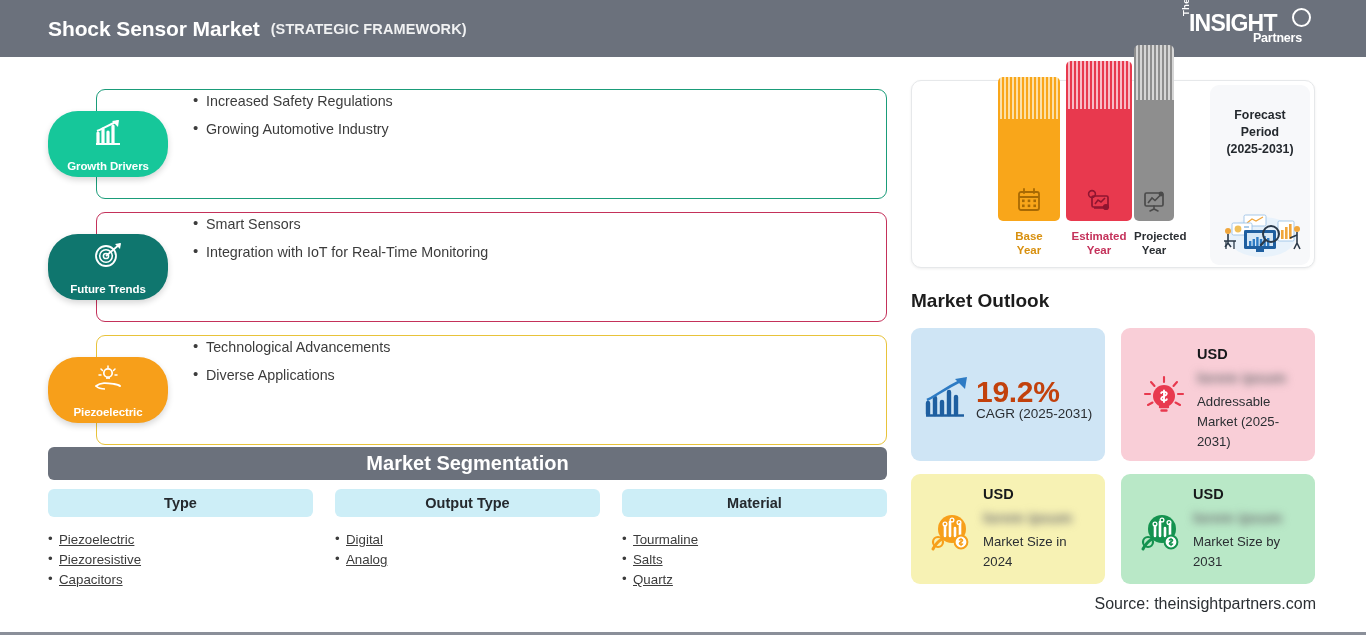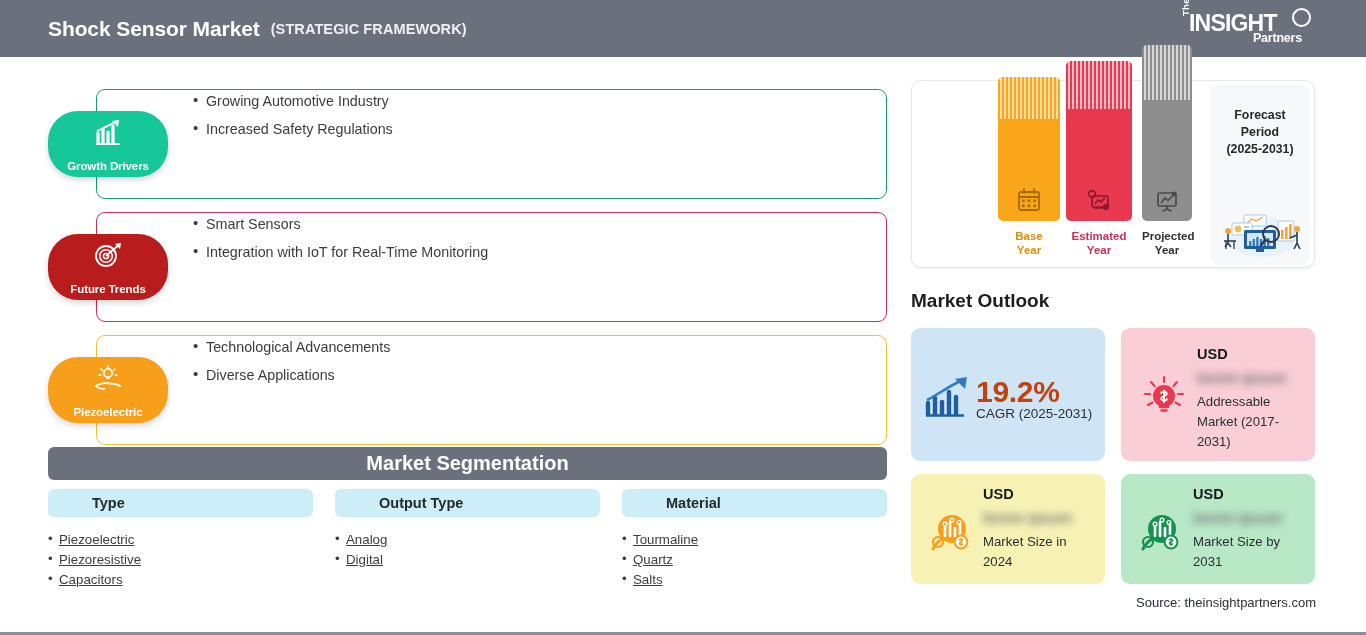--- a/index.html
+++ b/index.html
@@ -98,42 +98,42 @@
     content: "•"; position: absolute; left: 0; top: -1px;
     font-size: 15px; color: #3c3c3c;
   }
 
   
   #row-growth { top: 16px; height: 112px; }
   #row-growth .drv-box { border: 1px solid #1a9c79; top: 16px; }
   #row-growth .drv-badge { background: #16c79a; top: 38px; }
   #row-trends { top: 139px; height: 112px; }
   #row-trends .drv-box { border: 1px solid #c4315a; top: 16px; }
-  #row-trends .drv-badge { background: #b91c1c; top: 38px; }
+  #row-trends .drv-badge { background: #0f766e; top: 38px; }
   #row-opps   { top: 262px; height: 112px; }
   #row-opps .drv-box { border: 1px solid #e8c33a; top: 16px; }
   #row-opps .drv-badge { background: #f79f1a; top: 38px; }
 
   
   #seg-header {
     position: absolute; left: 48px; top: 390px;
     width: 839px; height: 33px;
     background: #6b717c; border-radius: 6px;
     display: flex; align-items: center; justify-content: center;
   }
   #seg-header-label { font-size: 20px; font-weight: bold; color: #fff; }
 
   .seg-col { position: absolute; top: 432px; width: 265px; }
   #seg-col-0 { left: 48px; }
   #seg-col-1 { left: 335px; }
   #seg-col-2 { left: 622px; }
   .seg-col-head {
     width: 265px; height: 28px; background: #cdeef7;
     border-radius: 6px;
-    display: flex; align-items: center;  padding-left: 44px;
+    display: flex; align-items: center; justify-content: center;
   }
   .seg-col-head-label { font-size: 14.5px; font-weight: bold; color: #24292e; }
   .seg-items { list-style: none; margin-top: 13px; }
   .seg-items li {
     font-size: 13.3px; color: #3c3c3c; line-height: 20px;
     position: relative; padding-left: 11px; white-space: nowrap; text-decoration: underline;
   }
   .seg-items li:before {
     content: "•"; position: absolute; left: 0; top: -1px; color: #3c3c3c;
   }
@@ -227,21 +227,21 @@
   #m24-blur  { left: 72px;  top: 35px; }
   #m24-cap   { left: 72px;  top: 58px; width: 112px; }
 
   #m31-icon  { left: 16px;  top: 36px; }
   #m31-usd   { left: 72px;  top: 12px; }
   #m31-blur  { left: 72px;  top: 35px; }
   #m31-cap   { left: 72px;  top: 58px; width: 112px; }
 
   #source {
     position: absolute; right: 50px; top: 538px;
-    font-size: 13px; color: #2b2f33; white-space: nowrap; text-align: center;
+    font-size: 16px; color: #2b2f33; white-space: nowrap; text-align: center;
   }
 </style>
 </head>
 <body>
 
 <div id="canvas">
 
   <div id="header">
     <div id="logo">
       <span id="logo-the">The</span>
@@ -264,22 +264,22 @@
           <svg viewBox="0 0 30 26" width="30" height="26">
             <path d="M5 25 L5 14 M10 25 L10 10 M15 25 L15 13 M20 25 L20 7" stroke="#fff" stroke-width="3.2" fill="none" stroke-linecap="round"></path>
             <path d="M3 25 L27 25" stroke="#fff" stroke-width="2"></path>
             <path d="M4 12 C9 10 14 7 25 2" stroke="#fff" stroke-width="2" fill="none"></path>
             <path d="M19 2 L26 1 L25 8 Z" fill="#fff"></path>
           </svg>
         </span>
         <span class="drv-badge-label">Growth Drivers</span>
       </div>
       <ul class="drv-list">
+        <li>Increased Safety Regulations</li>
         <li>Growing Automotive Industry</li>
-        <li>Increased Safety Regulations</li>
       </ul>
     </div>
 
     <div class="drv-row" id="row-trends">
       <div class="drv-box"></div>
       <div class="drv-badge">
         <span class="drv-badge-icon">
           <svg viewBox="0 0 30 26" width="30" height="26">
             <circle cx="13" cy="14" r="10" stroke="#fff" stroke-width="1.8" fill="none"></circle>
             <circle cx="13" cy="14" r="6.3" stroke="#fff" stroke-width="1.6" fill="none"></circle>
@@ -329,33 +329,33 @@
         <li>Piezoresistive</li>
         <li>Capacitors</li>
       </ul>
     </div>
 
     <div class="seg-col" id="seg-col-1">
       <div class="seg-col-head">
         <span class="seg-col-head-label">Output Type</span>
       </div>
       <ul class="seg-items">
+        <li>Digital</li>
         <li>Analog</li>
-        <li>Digital</li>
       </ul>
     </div>
 
     <div class="seg-col" id="seg-col-2">
       <div class="seg-col-head">
         <span class="seg-col-head-label">Material</span>
       </div>
       <ul class="seg-items">
         <li>Tourmaline</li>
+        <li>Salts</li>
         <li>Quartz</li>
-        <li>Salts</li>
       </ul>
     </div>
   </div>
 
   <div id="right">
 
     <div id="timeline-card">
 
 
       <div class="tl-bar-wrap" style="left:86px; width:62px; height:172px;">
@@ -393,21 +393,21 @@
                 <circle cx="6" cy="7" r="3.4" stroke="#8f1530" stroke-width="1.6" fill="none"></circle>
                 <circle cx="20" cy="20" r="3.1" fill="#8f1530"></circle>
                 <path d="M8 21 L18 21" stroke="#8f1530" stroke-width="1.5"></path>
               </svg>
             </span>
           </div>
         </div>
         <span class="tl-cap" style="color:#c4315a;">Estimated<br>Year</span>
       </div>
 
-      <div class="tl-bar-wrap" style="left:230px; width:50px; height:172px;">
+      <div class="tl-bar-wrap" style="left:222px; width:40px; height:172px;">
         <span class="tl-year" style="top:-10px; color:#2b2f33;">2031</span>
         <div class="tl-bar" style="height:176px;">
           <div class="tl-stripe" style="height:55px; background:repeating-linear-gradient(90deg,#8e8e8e 0 2px,#d6d6d6 2px 4px);"></div>
           <div class="tl-solid" style="height:121px; background:#8e8e8e;">
             <span class="tl-icon">
               <svg viewBox="0 0 26 26" width="26" height="26">
                 <rect x="4" y="6" width="18" height="13" rx="1.4" stroke="#4a4a4a" stroke-width="1.7" fill="none"></rect>
                 <path d="M7 16 L11 11 L14 13.5 L19 8.5" stroke="#4a4a4a" stroke-width="1.6" fill="none"></path>
                 <path d="M13 19 L13 22 M9 24 L13 22 L17 24" stroke="#4a4a4a" stroke-width="1.6" fill="none" stroke-linecap="round"></path>
                 <circle cx="20" cy="7" r="2.4" fill="#4a4a4a"></circle>
@@ -477,21 +477,21 @@
       <span class="oc-icon" id="addr-icon">
         <svg viewBox="0 0 46 46" width="46" height="46">
           <circle cx="23" cy="22" r="11" fill="#e8394e"></circle>
           <path d="M23 16.5 L23 28 M20.2 19 C20.2 17.4 25.8 17.4 25.8 19.8 C25.8 22.2 20.2 22.2 20.2 24.6 C20.2 27 25.8 27 25.8 25.2" stroke="#fff" stroke-width="1.9" fill="none" stroke-linecap="round"></path>
           <path d="M19 33 L27 33 M20.5 36.5 L25.5 36.5" stroke="#e8394e" stroke-width="2.4" stroke-linecap="round"></path>
           <path d="M23 3 L23 8 M10 8 L13.5 12 M36 8 L32.5 12 M4 20 L9 20 M42 20 L37 20 M7 31 L11.5 28.5 M39 31 L34.5 28.5" stroke="#e8394e" stroke-width="2.1" stroke-linecap="round"></path>
         </svg>
       </span>
       <span class="oc-usd" id="addr-usd">USD</span>
       <span class="oc-blur" id="addr-blur">lorem ipsum</span>
-      <span class="oc-cap" id="addr-cap">Addressable Market (2017-2031)</span>
+      <span class="oc-cap" id="addr-cap">Addressable Market (2025-2031)</span>
     </div>
 
     <div class="oc" id="oc-2024">
       <span class="oc-icon" id="m24-icon">
         <svg viewBox="0 0 46 46" width="46" height="46">
           <circle cx="25" cy="19" r="14" fill="#f79f1a"></circle>
           <path d="M18 26 L18 16 M23 26 L23 12 M28 26 L28 18 M33 26 L33 14" stroke="#fff" stroke-width="2.6" stroke-linecap="round"></path>
           <circle cx="18" cy="14" r="1.9" fill="none" stroke="#fff" stroke-width="1.3"></circle>
           <circle cx="25" cy="10" r="1.9" fill="none" stroke="#fff" stroke-width="1.3"></circle>
           <circle cx="32" cy="12.5" r="1.9" fill="none" stroke="#fff" stroke-width="1.3"></circle>

